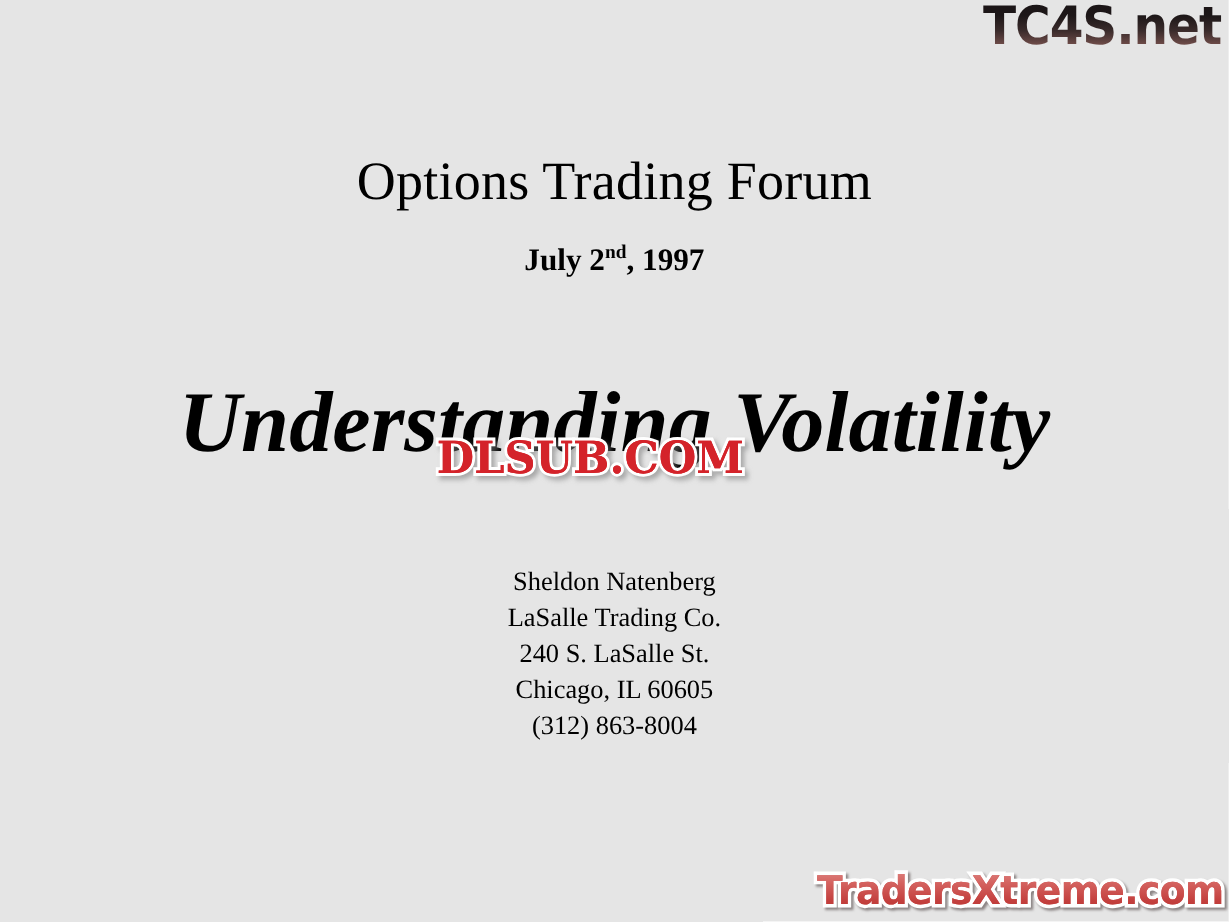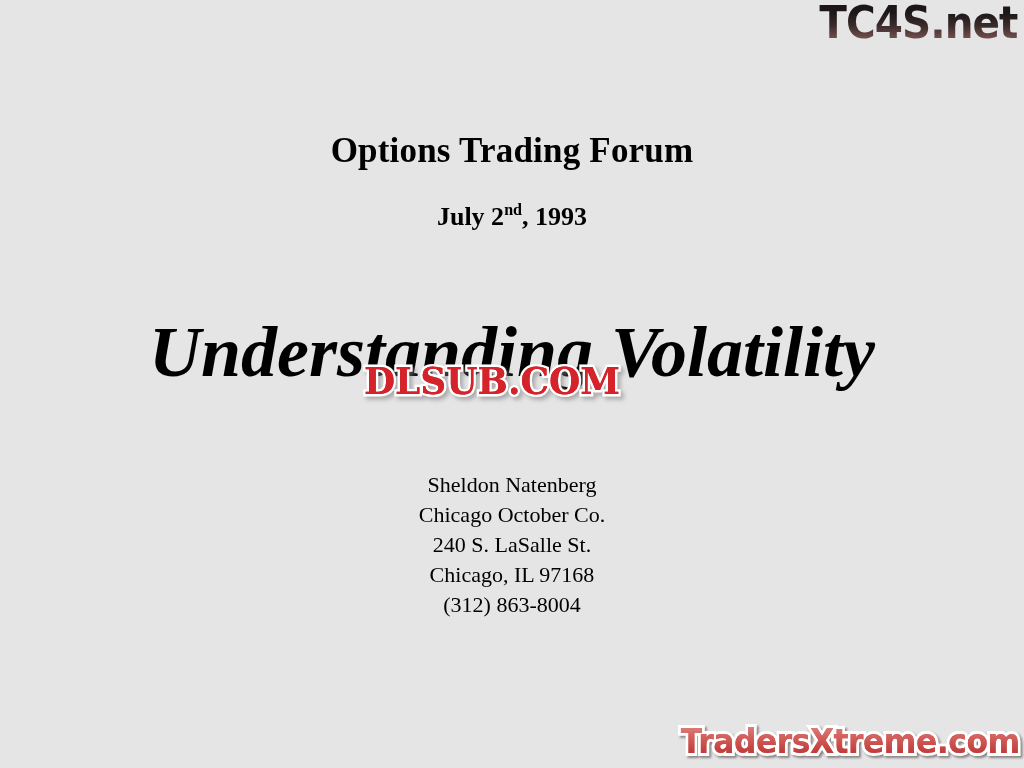--- a/index.html
+++ b/index.html
@@ -47,22 +47,22 @@
 
   
   .headline-block {
     position: absolute;
     top: 129px;
     left: 0;
     width: 1024px;
     text-align: center;
   }
   .forum-title {
-    font-size: 35px;
-    font-weight: bold;
+    font-size: 45px;
+    font-weight: normal;
     line-height: 44px;
     letter-spacing: 0.2px;
     text-align: center;
   }
   .forum-date {
     margin-top: 28px;
     font-size: 26px;
     font-weight: bold;
     line-height: 32px;
   }
@@ -168,36 +168,36 @@
 </head>
 <body>
 
 <div id="slide">
 
   <div class="tc4s-logo">TC4S.net</div>
 
   <div class="headline-block">
     <div class="forum-title">Options Trading Forum</div>
     <div class="forum-date">
-      <span>July 2</span><sup>nd</sup><span>, 1993</span>
+      <span>July 2</span><sup>nd</sup><span>, 1997</span>
     </div>
   </div>
 
   <div class="subject-heading">Understanding Volatility</div>
 
   <div class="dlsub-watermark">
     <span class="stroke">DLSUB.COM</span>
     <span class="fill">DLSUB.COM</span>
   </div>
 
   <div class="contact-block">
     <span class="contact-line">Sheldon Natenberg</span>
-    <span class="contact-line">Chicago October Co.</span>
+    <span class="contact-line">LaSalle Trading Co.</span>
     <span class="contact-line">240 S. LaSalle St.</span>
-    <span class="contact-line">Chicago, IL 97168</span>
+    <span class="contact-line">Chicago, IL 60605</span>
     <span class="contact-line">(312) 863-8004</span>
   </div>
 
   <div class="tx-watermark">
     <span class="stroke">TradersXtreme.com</span>
     <span class="fill">TradersXtreme.com</span>
   </div>
 
 </div>
 

